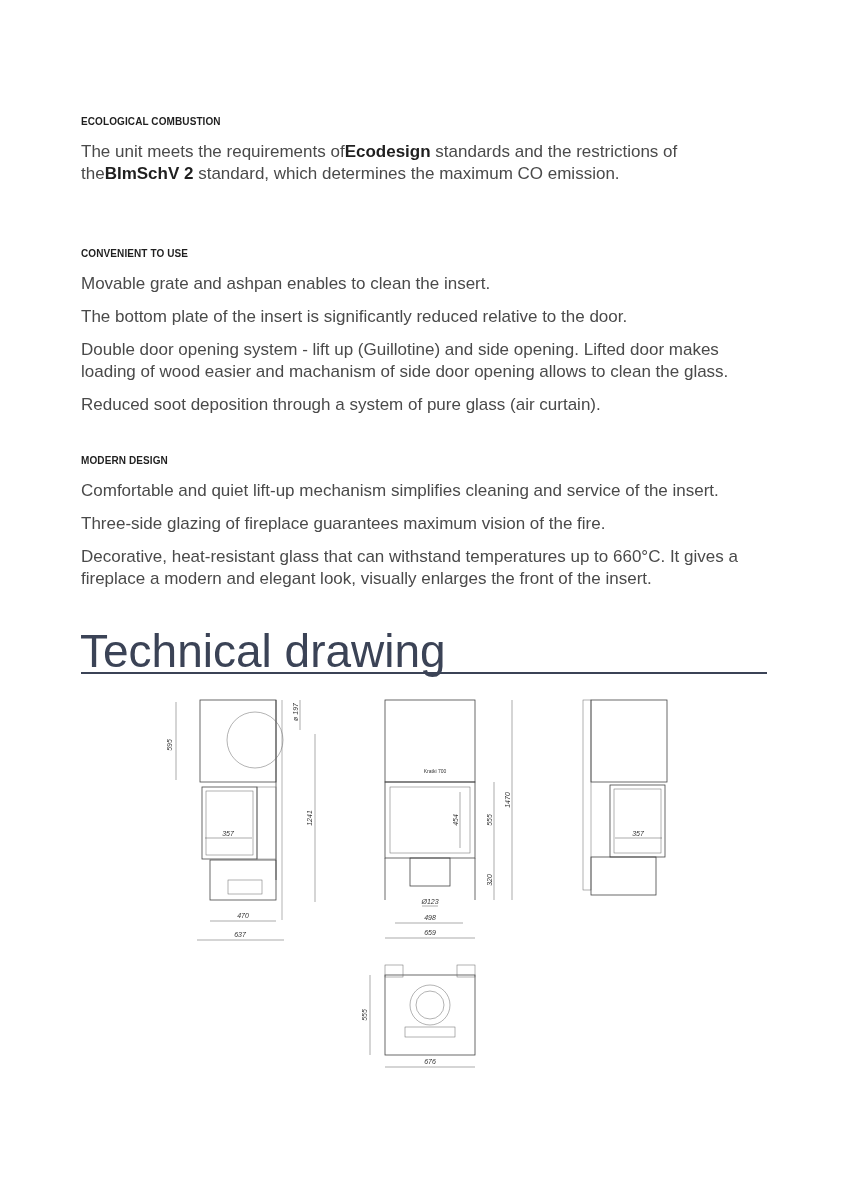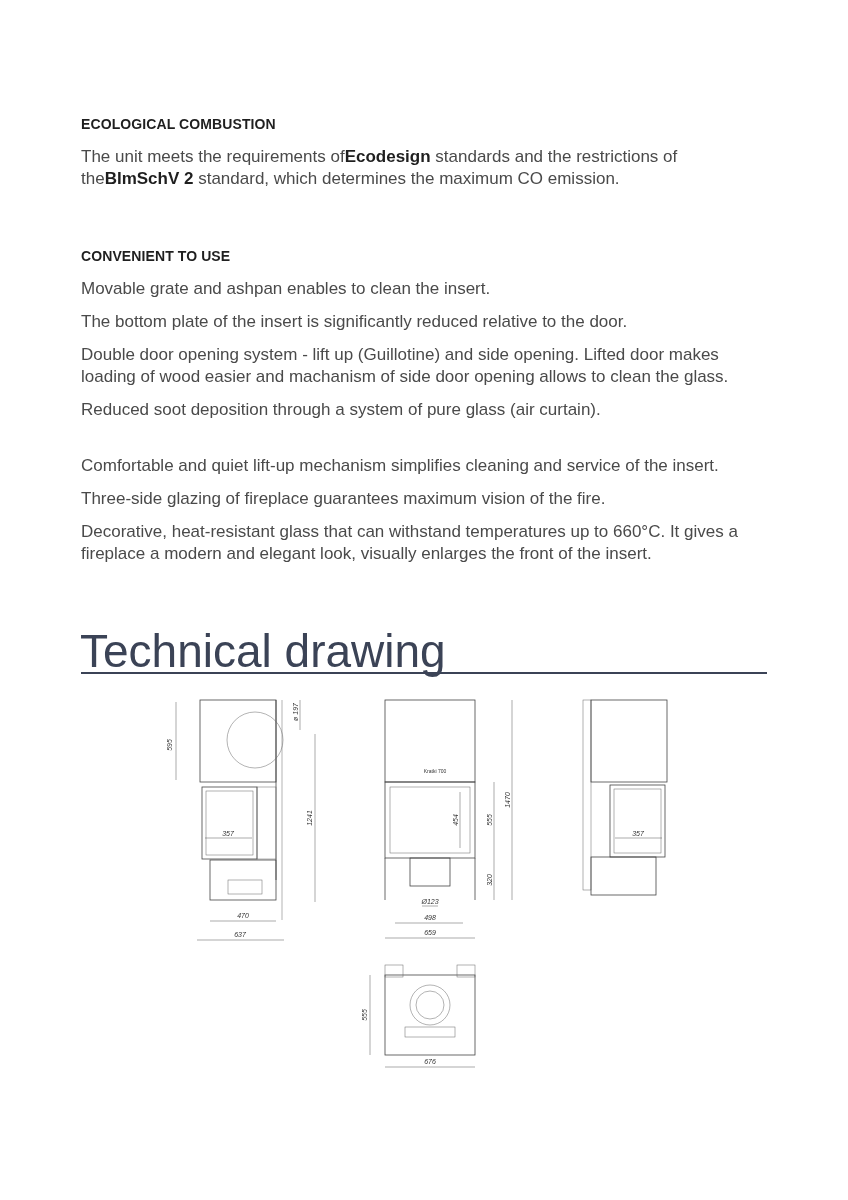--- a/index.html
+++ b/index.html
@@ -1,19 +1,19 @@
 <!DOCTYPE html>
 <html><head>
 <meta charset="utf-8">
 <style>
   html, body { margin: 0; padding: 0; background: #ffffff; }
   body { width: 848px; height: 1200px; position: relative; overflow: hidden;
          font-family: "Liberation Sans", sans-serif; color: #3a3a3a; }
   .section { position: absolute; left: 81px; width: 690px; }
-  .heading { font-weight: bold; font-size: 14px; color: #1f1f1f; letter-spacing: 0.1px; margin: 0 0 14px 0; }
+  .heading { font-weight: bold; font-size: 10px; color: #1f1f1f; letter-spacing: 0.1px; margin: 0 0 14px 0; }
   .para { font-size: 17px; line-height: 22px; color: #4a4a4a; margin: 0 0 11px 0; }
   .para b { color: #1f1f1f; }
   .td-title { position: absolute; left: 80px; top: 624px; font-size: 46px; color: #3b4356; font-weight: normal; }
   .td-rule { position: absolute; left: 81px; top: 672px; width: 686px; height: 2px; background: #3b4356; }
   svg.drw { position: absolute; }
   svg.drw text { font-family: "Liberation Sans", sans-serif; font-size: 7px; font-style: italic; fill: #333; }
   .ln { stroke: #444; stroke-width: 0.8; fill: none; }
   .thin { stroke: #666; stroke-width: 0.5; fill: none; }
   .dim { stroke: #555; stroke-width: 0.5; fill: none; }
 </style>
@@ -27,20 +27,21 @@
 
 <div class="section" style="top:248px;">
   <div class="heading">CONVENIENT TO USE</div>
   <div class="para">Movable grate and ashpan enables to clean the insert.</div>
   <div class="para">The bottom plate of the insert is significantly reduced relative to the door.</div>
   <div class="para">Double door opening system - lift up (Guillotine) and side opening. Lifted door makes loading of wood easier and machanism of side door opening allows to clean the glass.</div>
   <div class="para">Reduced soot deposition through a system of pure glass (air curtain).</div>
 </div>
 
 <div class="section" style="top:455px;">
+  <div class="heading">MODERN DESIGN</div>
   <div class="para">Comfortable and quiet lift-up mechanism simplifies cleaning and service of the insert.</div>
   <div class="para">Three-side glazing of fireplace guarantees maximum vision of the fire.</div>
   <div class="para">Decorative, heat-resistant glass that can withstand temperatures up to 660°C. It gives a fireplace a modern and elegant look, visually enlarges the front of the insert.</div>
 </div>
 
 <div class="td-title">Technical drawing</div>
 <div class="td-rule"></div>
 
 <svg class="drw" style="left:160px;top:690px;" width="180" height="260" viewBox="0 0 180 260">
   <rect class="ln" x="40" y="10" width="76" height="82"></rect>

